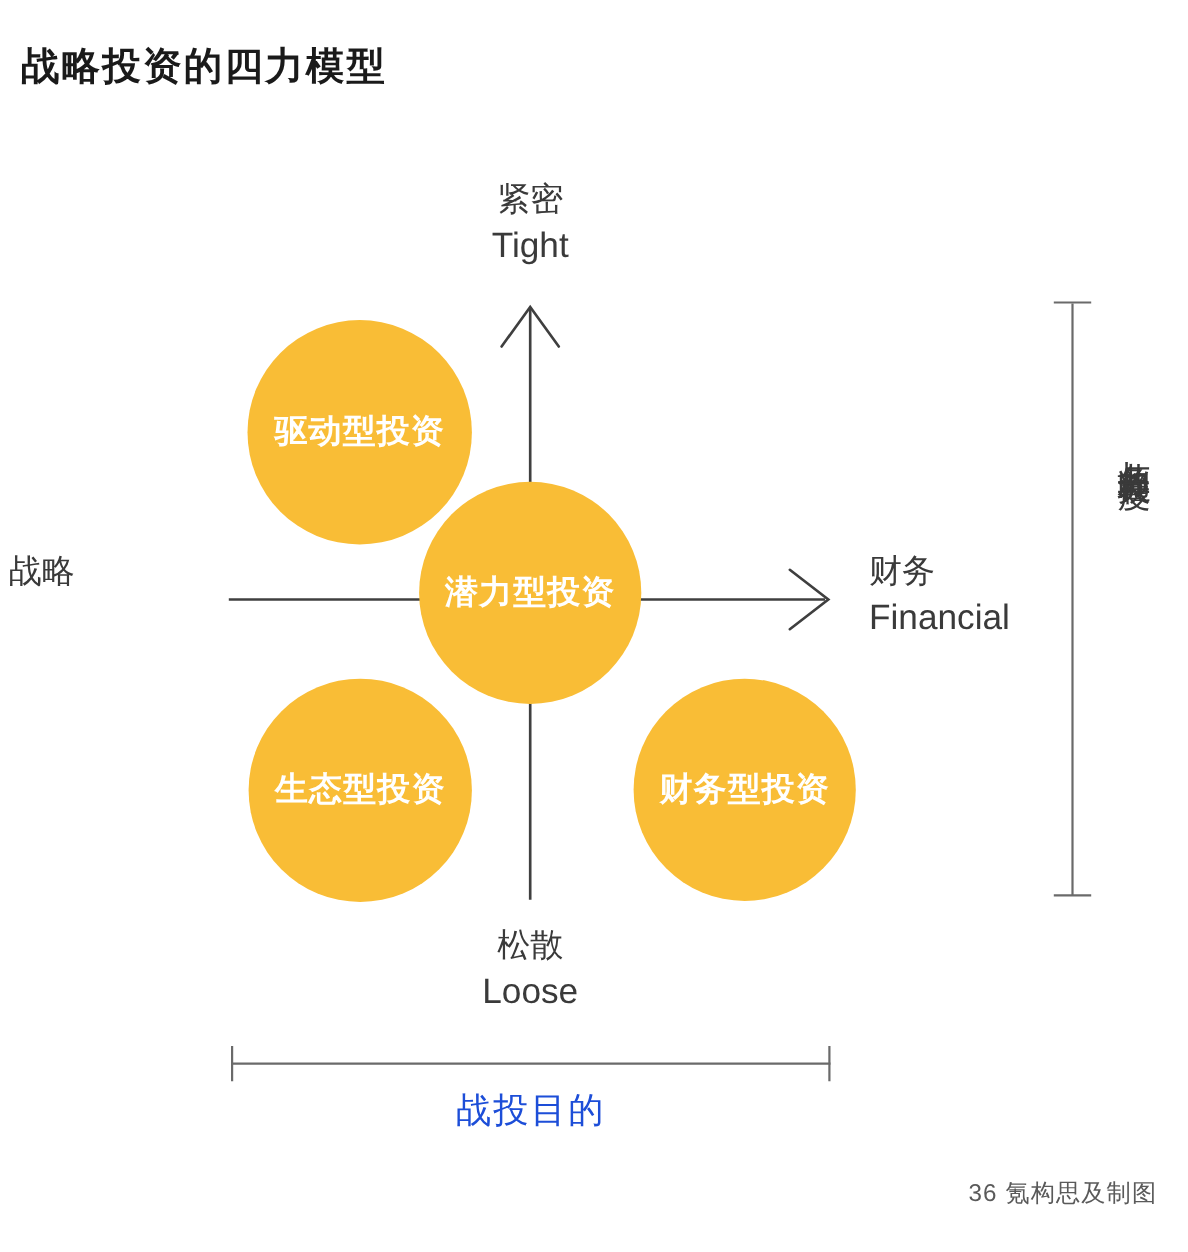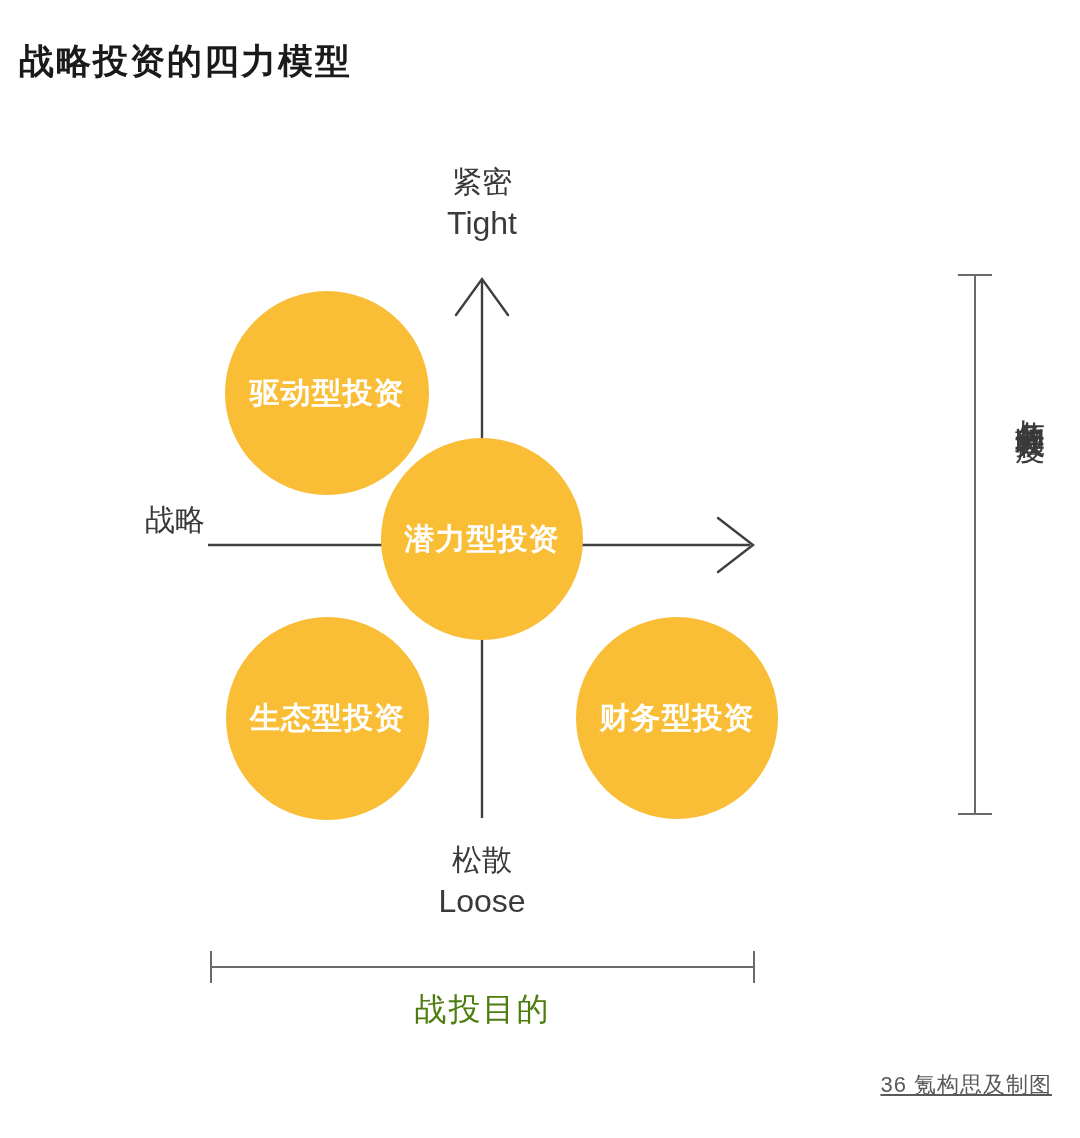--- a/index.html
+++ b/index.html
@@ -68,24 +68,23 @@
     width: 200px;
     text-align: center;
   }
   .axis-bottom {
     left: 382px;
     top: 840px;
     width: 200px;
     text-align: center;
   }
   .axis-left {
-    left: 20px;
+    left: 8px;
     top: 500px;
     width: 185px;
-    text-align: right;
   }
   .axis-right {
     left: 790px;
     top: 500px;
     width: 230px;
     text-align: left;
   }
 
   
   .bubble {
@@ -126,33 +125,32 @@
   }
 
   
   .bracket-label-h {
     position: absolute;
     left: 210px;
     top: 988px;
     width: 545px;
     text-align: center;
     font-size: 32px;
-    color: #4d7c0f;
+    color: #1d4ed8;
     letter-spacing: 2px;
   }
 
   
   .credit {
     position: absolute;
     right: 28px;
     top: 1070px;
     font-size: 22px;
     color: #5a5a5a;
     letter-spacing: 1px;
-    text-decoration: underline;
   }
 </style>
 </head>
 <body>
 
 <div class="title">战略投资的四力模型</div>
 
 <div class="stage">
 
   <svg class="axis-svg" viewBox="0 0 1080 1138">
@@ -180,20 +178,22 @@
   <div class="axis-label axis-top">
     <span class="cn">紧密</span>
     <span class="en">Tight</span>
   </div>
 
   <div class="axis-label axis-left">
     <span class="cn">战略</span>
   </div>
 
   <div class="axis-label axis-right">
+    <span class="cn">财务</span>
+    <span class="en">Financial</span>
   </div>
 
   <div class="bubble bubble-drive">
     <span class="l1">驱动型</span>
     <span class="l2">投资</span>
   </div>
 
   <div class="bubble bubble-core">
     <span class="l1">潜力型</span>
     <span class="l2">投资</span>

